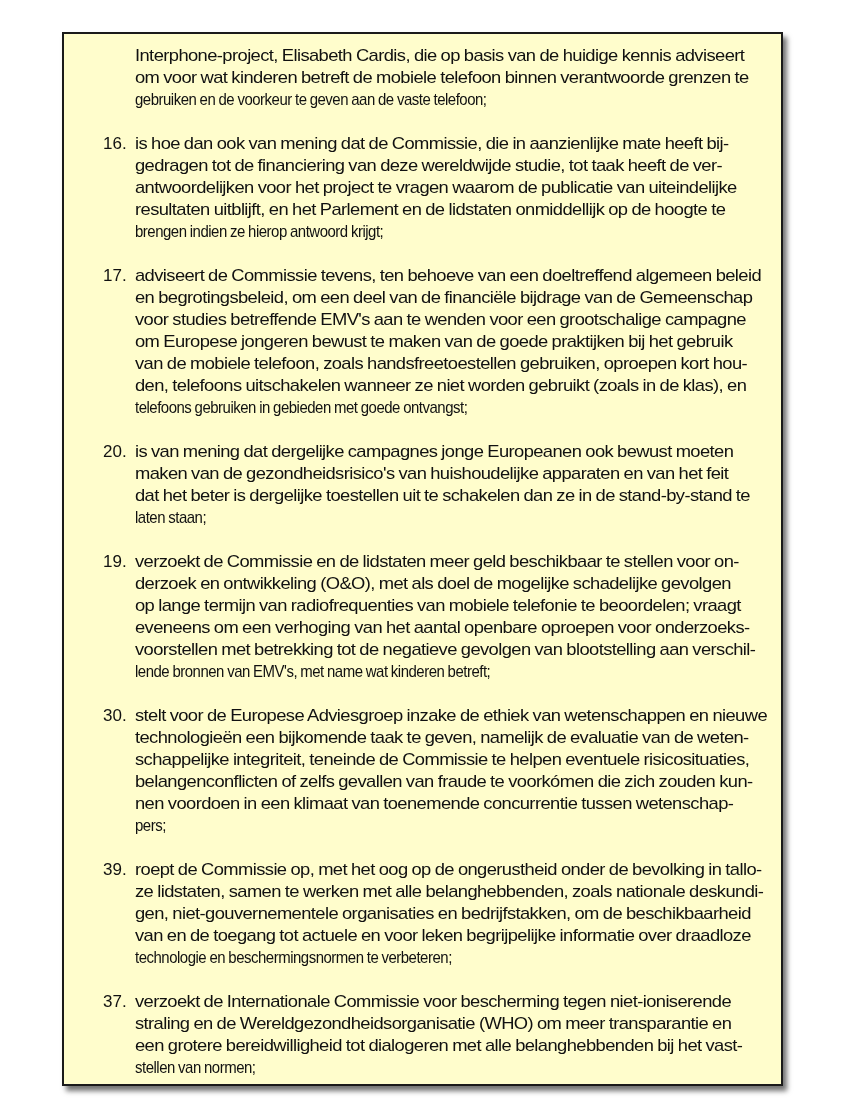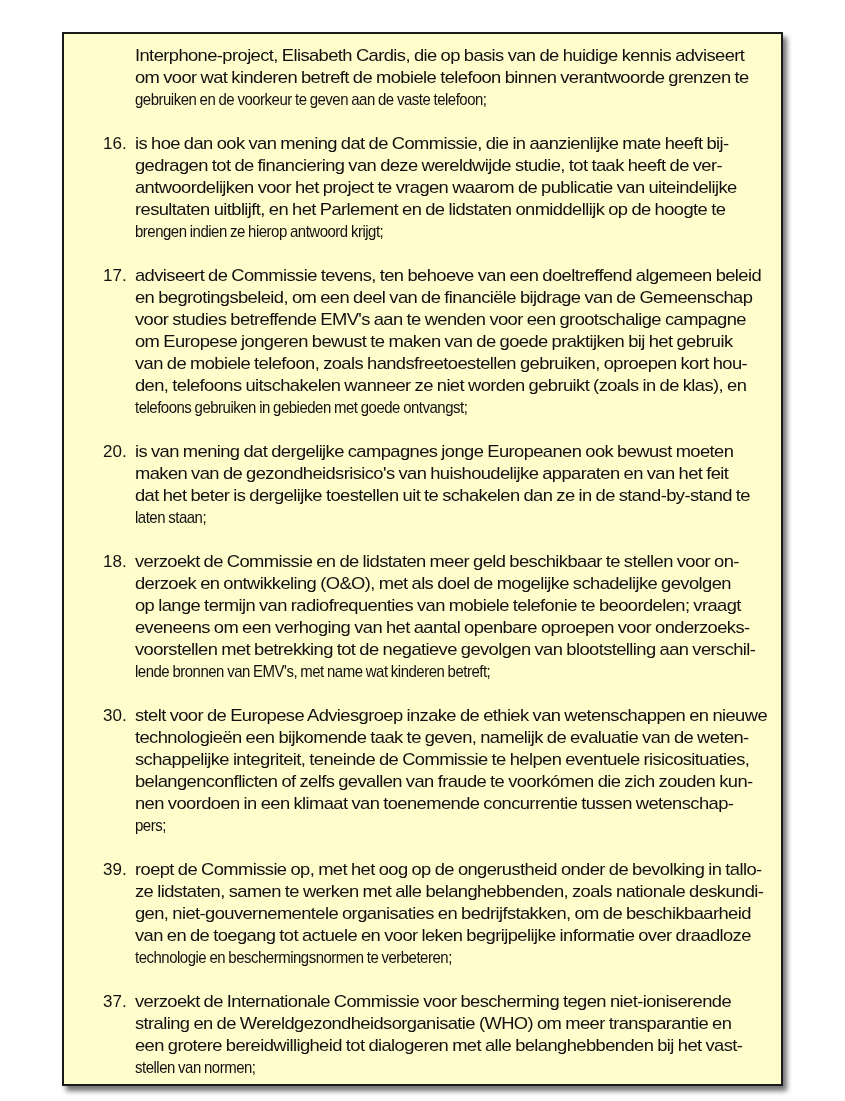--- a/index.html
+++ b/index.html
@@ -110,21 +110,21 @@
         <span class="para-num">20.</span>
         <div class="para-lines">
           <span class="line" style="display: block; text-align: left; text-align-last: left; width: 554px; transform: scaleX(1.08);">is van mening dat dergelijke campagnes jonge Europeanen ook bewust moeten</span>
           <span class="line" style="display: block; text-align: left; text-align-last: left; width: 549px; transform: scaleX(1.08);">maken van de gezondheidsrisico's van huishoudelijke apparaten en van het feit</span>
           <span class="line" style="display: block; text-align: left; text-align-last: left; width: 569px; transform: scaleX(1.08);">dat het beter is dergelijke toestellen uit te schakelen dan ze in de stand-by-stand te</span>
           <span class="line last" style="display: block; text-align: left; text-align-last: left; width: 81px; transform: scaleX(0.88);">laten staan;</span>
         </div>
       </div>
       <div class="gap"></div>
       <div class="para">
-        <span class="para-num">18.</span>
+        <span class="para-num">19.</span>
         <div class="para-lines">
           <span class="line" style="display: block; text-align: left; text-align-last: left; width: 559px; transform: scaleX(1.08);">verzoekt de Commissie en de lidstaten meer geld beschikbaar te stellen voor on-</span>
           <span class="line" style="display: block; text-align: left; text-align-last: left; width: 552px; transform: scaleX(1.08);">derzoek en ontwikkeling (O&amp;O), met als doel de mogelijke schadelijke gevolgen</span>
           <span class="line" style="display: block; text-align: left; text-align-last: left; width: 561px; transform: scaleX(1.08);">op lange termijn van radiofrequenties van mobiele telefonie te beoordelen; vraagt</span>
           <span class="line" style="display: block; text-align: left; text-align-last: left; width: 569px; transform: scaleX(1.08);">eveneens om een verhoging van het aantal openbare oproepen voor onderzoeks-</span>
           <span class="line" style="display: block; text-align: left; text-align-last: left; width: 574px; transform: scaleX(1.08);">voorstellen met betrekking tot de negatieve gevolgen van blootstelling aan verschil-</span>
           <span class="line last" style="display: block; text-align: left; text-align-last: left; width: 404px; transform: scaleX(0.88);">lende bronnen van EMV's, met name wat kinderen betreft;</span>
         </div>
       </div>
       <div class="gap"></div>

